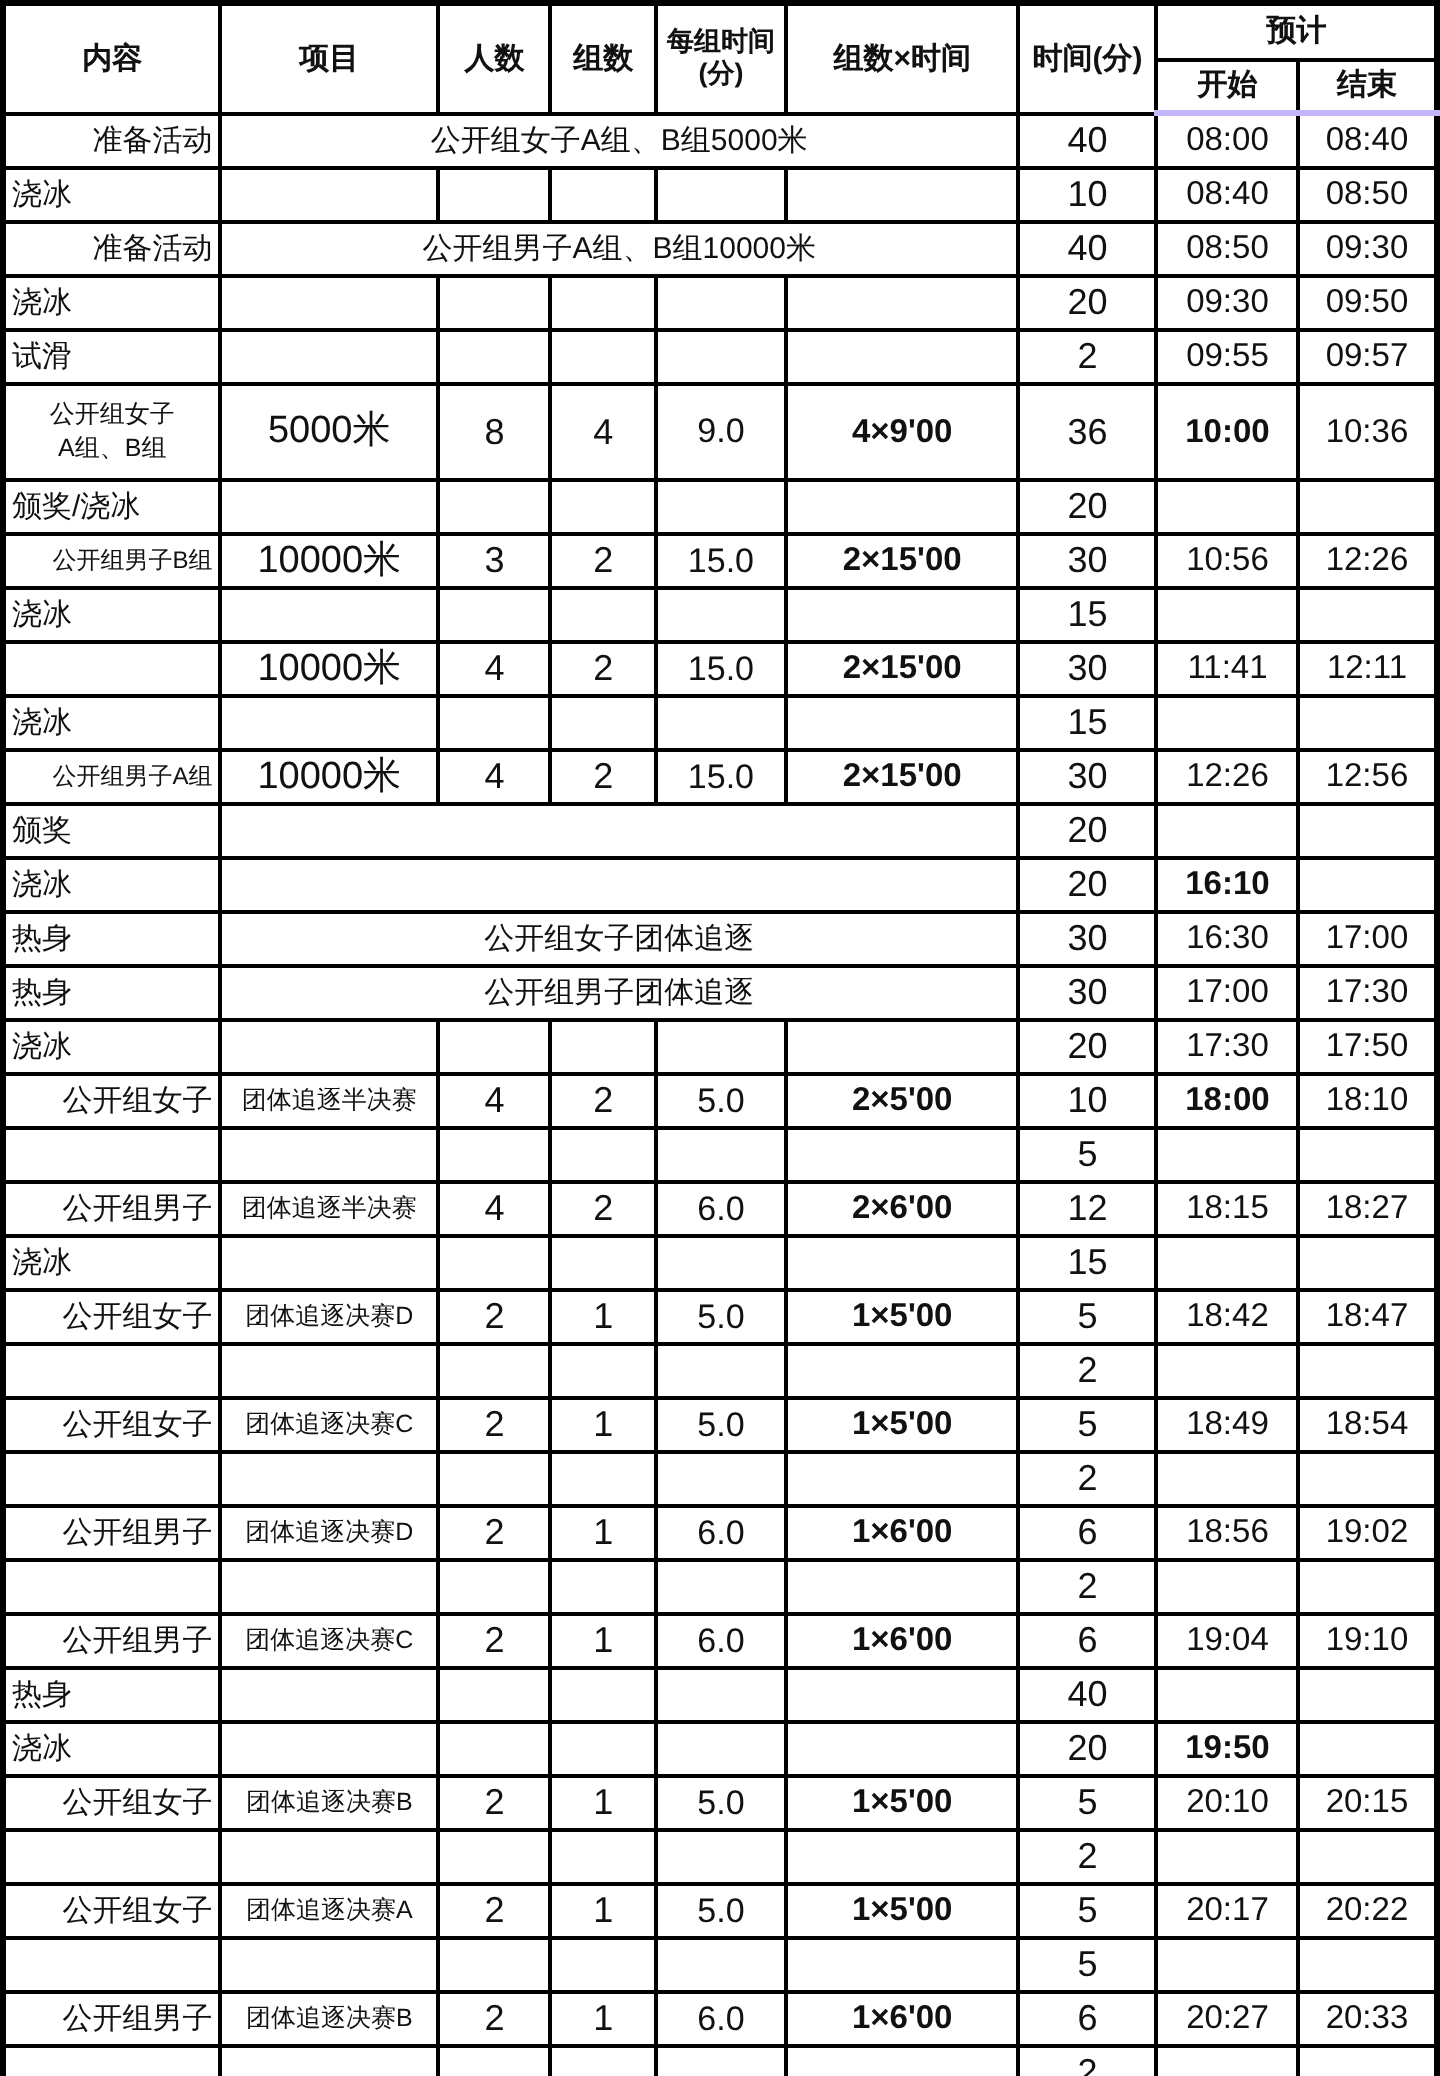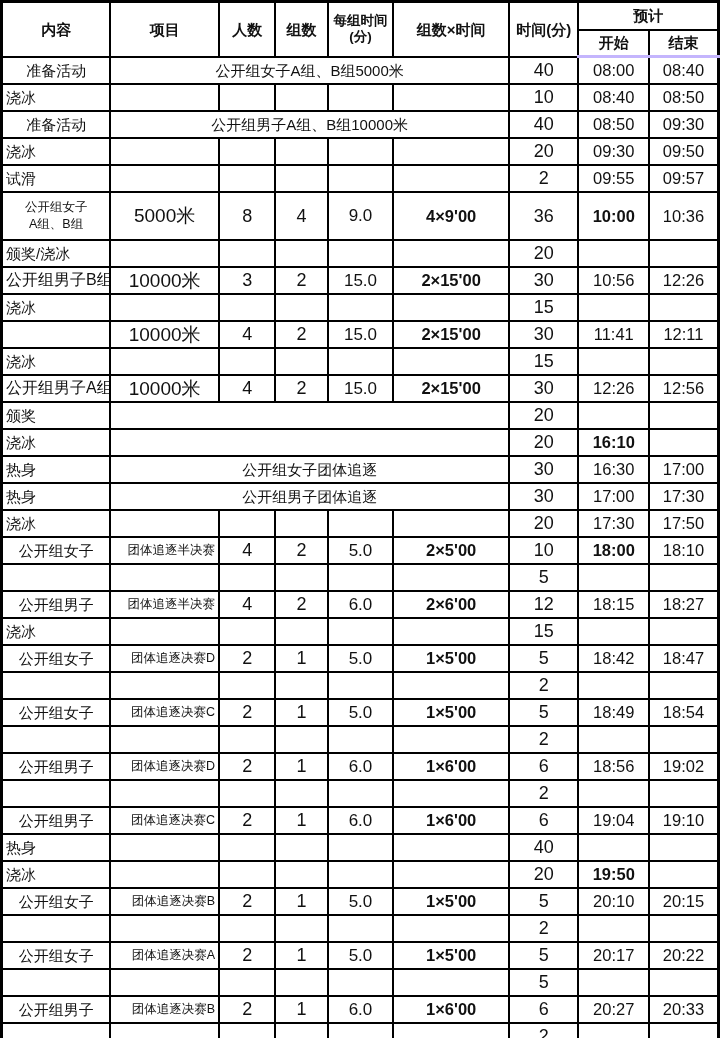--- a/index.html
+++ b/index.html
@@ -8,26 +8,26 @@
   table{border:3px solid #000;}
   td,th{border:2px solid #000;overflow:hidden;white-space:nowrap;vertical-align:middle;
         padding:0 3px;text-align:center;line-height:1.15;}
   thead th{font-weight:bold;font-size:15px;}
   thead tr.h1 th{height:26px;}
   thead tr.h2 th{height:24px;border-bottom:3px solid #c4b5fd;}
   th.pergroup{font-size:13.5px;line-height:1.2;white-space:normal;}
   tbody td{height:25px;font-size:17px;}
   tr.tall td{height:46px;}
   tr.thin td{border-top-width:1px;}
-  td.content{text-align:center;font-size:15px;}
+  td.content{text-align:right;font-size:15px;}
   td.content.right{text-align:left;padding-right:5px;}
-  td.content.small{font-size:16px;}
+  td.content.small{font-size:12px;}
   td.content.two{text-align:center;font-size:12.5px;white-space:normal;line-height:1.35;}
   td.item{font-size:19px;}
-  td.item.small{font-size:12.5px;text-align:right;}
+  td.item.small{font-size:12.5px;}
   td.span{font-size:15px;}
   td.num{font-size:18px;}
   td.per{font-size:17px;}
   td.calc{font-weight:bold;font-size:16.5px;border-radius:16px;}
   td.minutes{font-size:18px;}
   td.time{font-size:16.5px;}
   td.time.bold{font-weight:bold;}
 </style>
 </head>
 <body>

